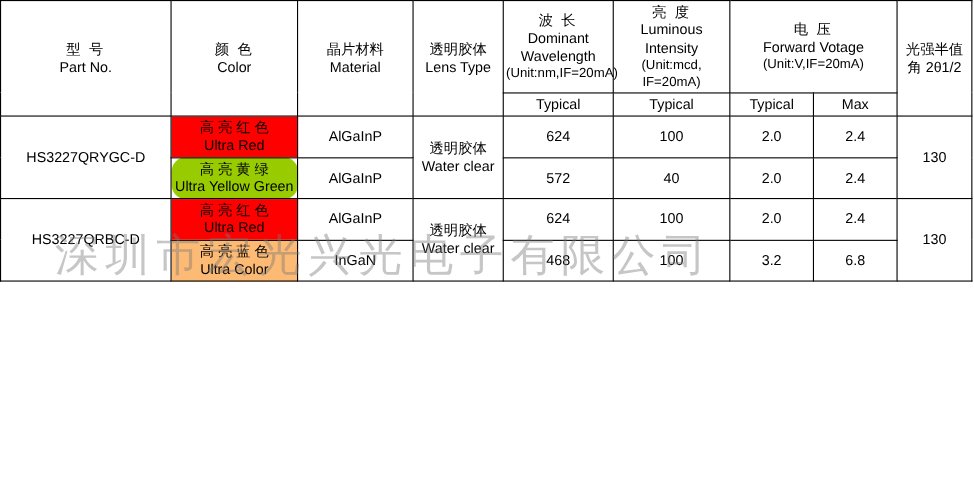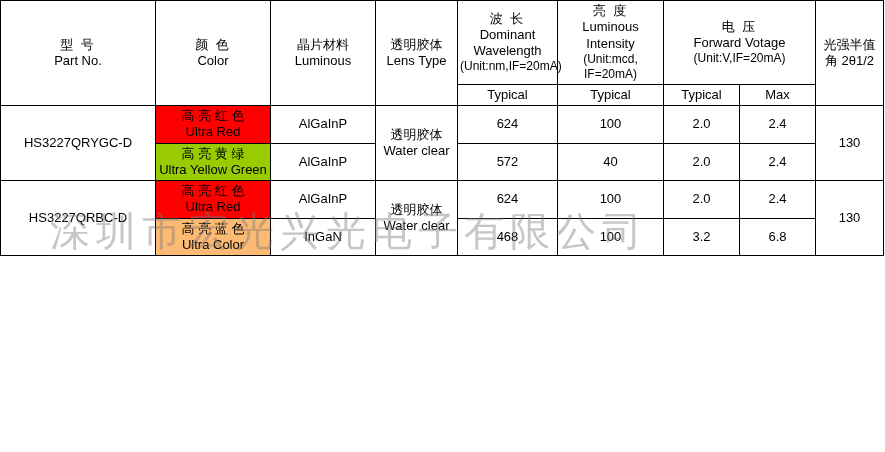--- a/index.html
+++ b/index.html
@@ -53,20 +53,21 @@
     padding: 3px 2px;
     margin-left: 23px;
   }
   .c-red {
     background: #ff0000;
     color: #c8c8c8;
   }
   .c-yellowgreen {
     background: #99cc00;
     color: #808080;
+    border-radius: 13px;
   }
   .c-blue {
     background: #fdba74;
     color: #e0e0e0;
   }
   .c-red2 {
     background: #ff0000;
     color: #cc0000;
   }
   .watermark {
@@ -112,21 +113,21 @@
       <td rowspan="2" class="hdr-main">
         <div class="cn">型  号</div>
         <div>Part No.</div>
       </td>
       <td rowspan="2" class="hdr-main">
         <div class="cn">颜  色</div>
         <div>Color</div>
       </td>
       <td rowspan="2" class="hdr-main">
         <div>晶片材料</div>
-        <div>Luminous</div>
+        <div>Material</div>
       </td>
       <td rowspan="2" class="hdr-main">
         <div>透明胶体</div>
         <div>Lens Type</div>
       </td>
       <td class="hdr-main">
         <div class="cn">波   长</div>
         <div>Dominant Wavelength</div>
         <div class="tiny">(Unit:nm,IF=20mA)</div>
       </td>

